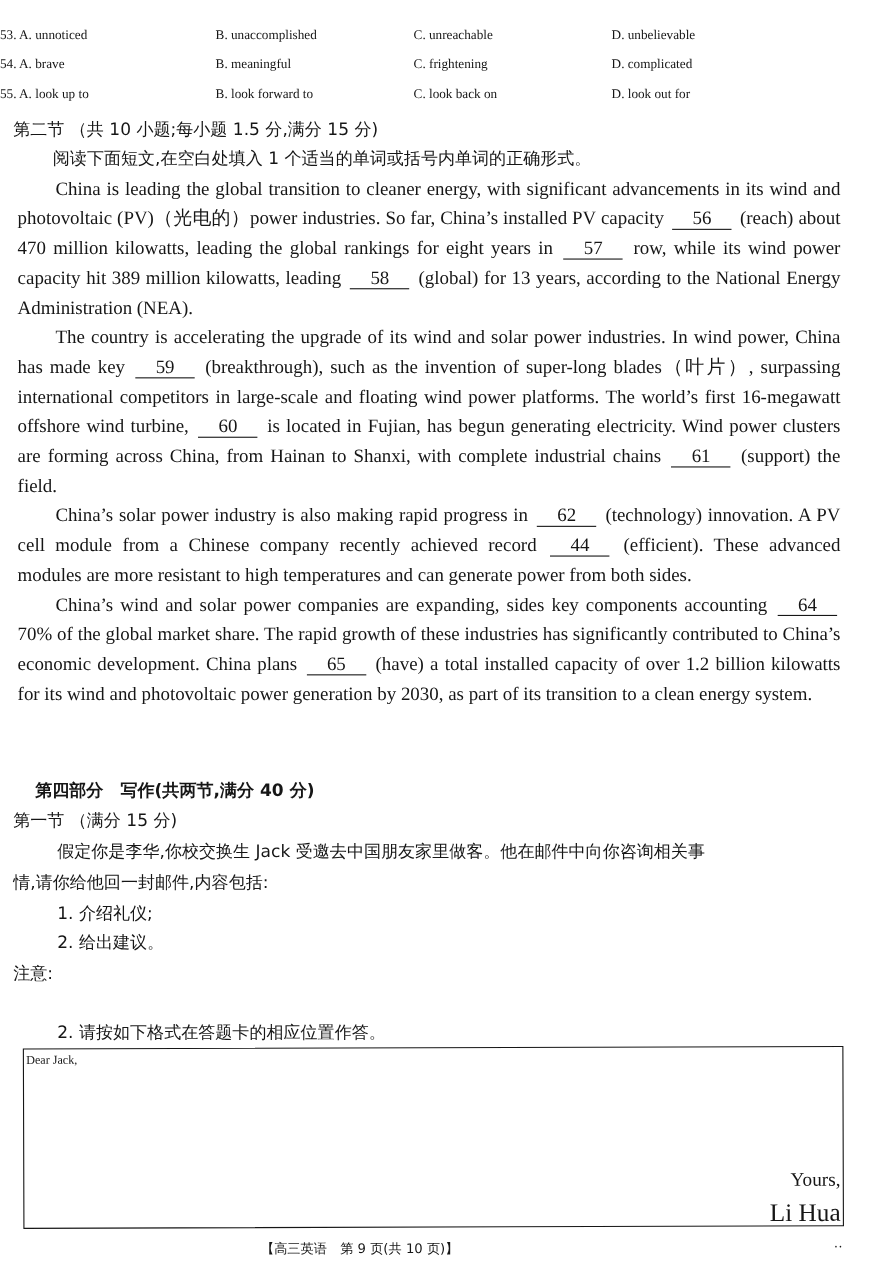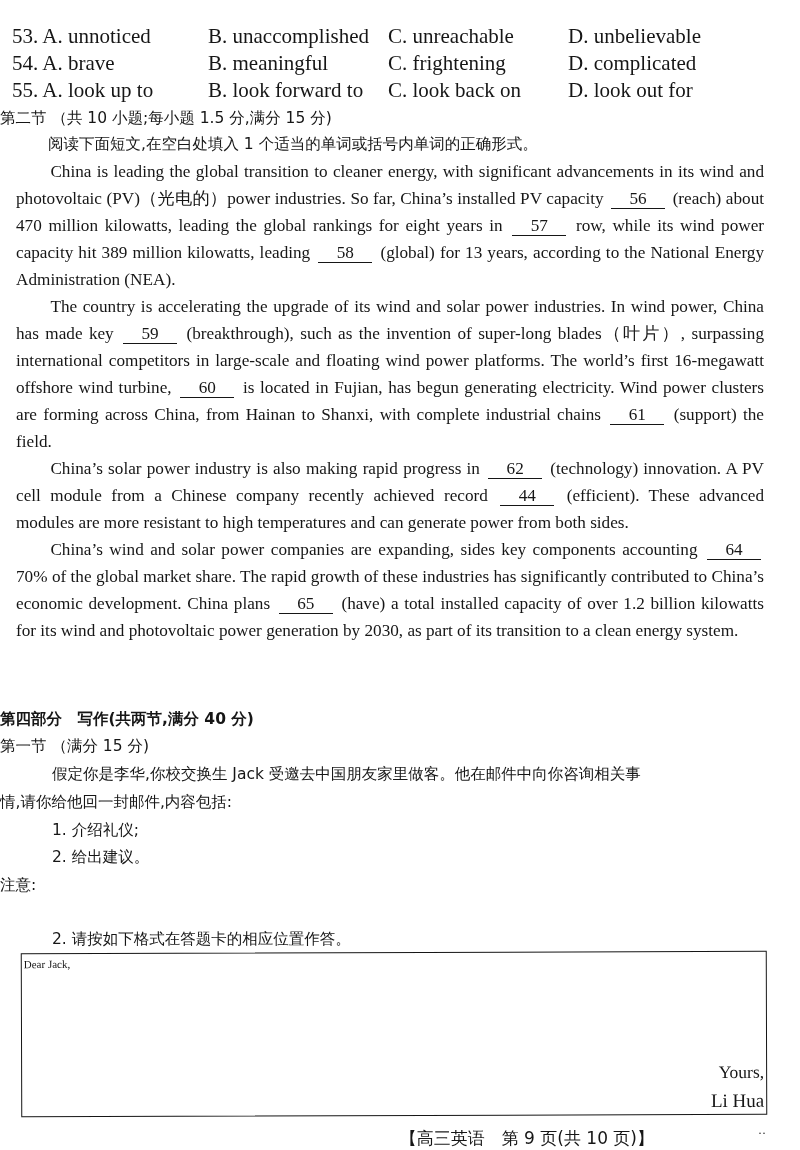--- a/index.html
+++ b/index.html
@@ -2,22 +2,22 @@
 <html><head>
   <meta charset="utf-8">
   <style>
     html, body { margin: 0; padding: 0; background: #ffffff; }
     body {
       width: 800px; height: 1150px; position: relative; overflow: hidden;
       font-family: "Liberation Serif", "DejaVu Serif", serif;
       color: #161616;
     }
     .page { position: absolute; left: 0; top: 0; width: 800px; height: 1150px; }
-    .line { position: absolute; left: 0; font-size: 17.5px; white-space: nowrap; line-height: 24px; }
-    .opt-row { position: absolute; left: 12px; width: 780px; height: 26px; font-size: 21px; }
+    .line { position: absolute; left: 12px; font-size: 17.5px; white-space: nowrap; line-height: 24px; }
+    .opt-row { position: absolute; left: 0; width: 780px; height: 26px; font-size: 12px; }
     .opt-row span { position: absolute; top: 0; white-space: nowrap; }
     .opt-num { left: 0; }
     .opt-b { left: 196px; }
     .opt-c { left: 376px; }
     .opt-d { left: 556px; }
     .cjk { font-family: "DejaVu Sans", sans-serif; font-size: 15.5px; }
     .bold { font-weight: bold; }
     .para { position: absolute; left: 16px; width: 748px; font-size: 17.2px; line-height: 27px; text-align: justify; }
     .para p { margin: 0; }
     .indent { text-indent: 2em; }
@@ -25,22 +25,22 @@
       display: inline-block; min-width: 46px; text-align: center;
       border-bottom: 1.4px solid #161616; line-height: 18px; padding: 0 4px; margin: 0 3px;
       text-indent: 0;
     }
     .letter-box {
       position: absolute; left: 21px; top: 952px; width: 744px; height: 162px;
       border: 1.6px solid #161616; transform: rotate(-0.18deg);
     }
     .letter-greeting { position: absolute; left: 2px; top: 4px; font-size: 11px; }
     .letter-closing { position: absolute; right: 2px; top: 110px; font-size: 17.5px; }
-    .letter-sign { position: absolute; right: 2px; top: 138px; font-size: 19px; }
-    .footer { position: absolute; left: 0; width: 654px; top: 1127px; text-align: right; font-size: 17px; }
+    .letter-sign { position: absolute; right: 2px; top: 138px; font-size: 23px; }
+    .footer { position: absolute; left: 0; width: 654px; top: 1127px; text-align: center; font-size: 12px; }
     .footer-mark { position: absolute; left: 758px; top: 1126px; font-size: 12px; }
   </style>
 </head>
 <body>
 
 <div class="page">
 
   <div class="opt-row" style="top:24px;">
     <span class="opt-num"><span style="position:static">53.</span> <span style="position:static">A. unnoticed</span></span>
     <span class="opt-b">B. unaccomplished</span>
@@ -91,21 +91,21 @@
     </p>
     <p class="indent">
       <span>China’s wind and solar power companies are expanding, sides key components accounting</span>
       <span class="blank">64</span>
       <span>70% of the global market share. The rapid growth of these industries has significantly contributed to China’s economic development. China plans</span>
       <span class="blank">65</span>
       <span>(have) a total installed capacity of over 1.2 billion kilowatts for its wind and photovoltaic power generation by 2030, as part of its transition to a clean energy system.</span>
     </p>
   </div>
 
-  <div class="line cjk bold" style="top:707px;">第四部分　写作(共两节,满分 40 分)</div>
+  <div class="line cjk bold" style="top:707px;margin-left:20px;">第四部分　写作(共两节,满分 40 分)</div>
   <div class="line cjk" style="top:734px;">第一节 （满分 15 分)</div>
   <div class="line cjk" style="top:762px; left:52px;">假定你是李华,你校交换生 Jack 受邀去中国朋友家里做客。他在邮件中向你咨询相关事</div>
   <div class="line cjk" style="top:790px;">情,请你给他回一封邮件,内容包括:</div>
   <div class="line cjk" style="top:818px; left:52px;">1. 介绍礼仪;</div>
   <div class="line cjk" style="top:845px; left:52px;">2. 给出建议。</div>
   <div class="line cjk" style="top:873px;">注意:</div>
   <div class="line cjk" style="top:927px; left:52px;">2. 请按如下格式在答题卡的相应位置作答。</div>
 
   <div class="letter-box">
     <div class="letter-greeting">Dear Jack,</div>

